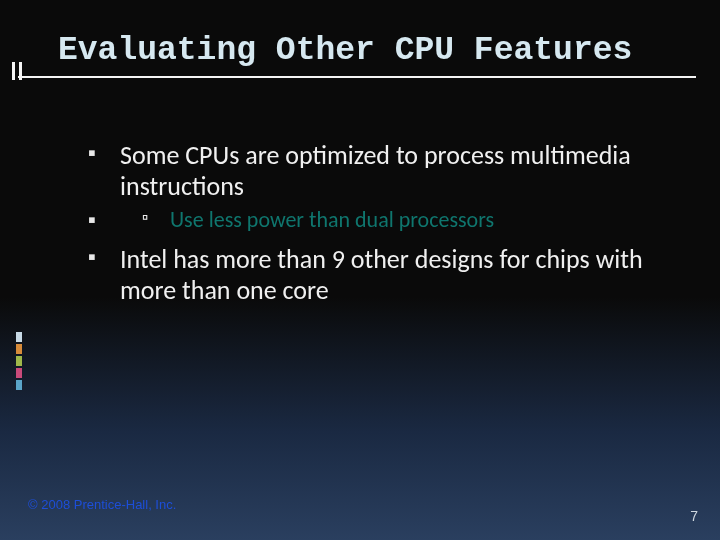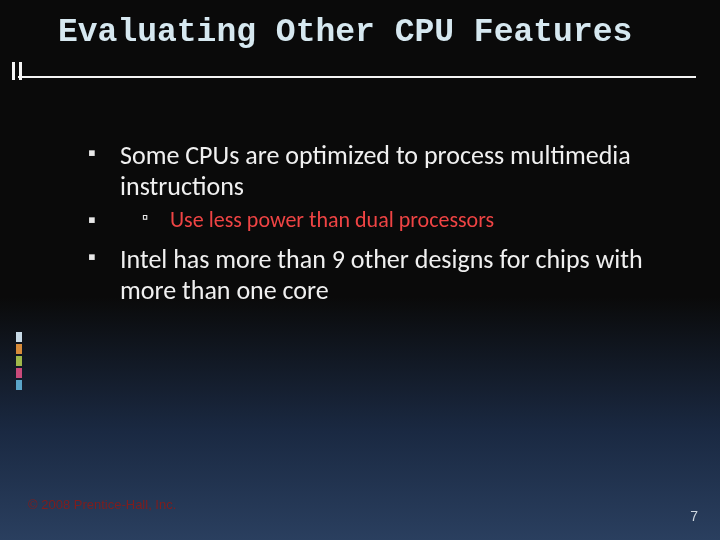--- a/index.html
+++ b/index.html
@@ -10,21 +10,21 @@
     color: #e8e8e8;
     position: relative;
   }
   .slide {
     width: 100%;
     height: 100%;
     position: relative;
     padding: 0;
   }
   .title-wrap {
-    padding: 14px 0 6px 58px;
+    padding: 32px 0 6px 58px;
   }
   .title {
     font-family: "Courier New", Courier, monospace;
     font-size: 33px;
     font-weight: 600;
     color: #d6e8f0;
     letter-spacing: 0;
   }
   .title-rule {
     position: absolute;
@@ -69,21 +69,21 @@
     color: #e8e8e8;
   }
   ul.level2 {
     list-style: none;
     margin: 6px 0 10px 22px;
   }
   ul.level2 > li {
     position: relative;
     font-size: 22px;
     line-height: 1.22;
-    color: #ef4444;
+    color: #0f766e;
     padding-left: 28px;
     margin-bottom: 1px;
   }
   ul.level2 > li::before {
     content: "\25AB";
     position: absolute;
     left: 0;
     top: 0;
     font-size: 18px;
     color: #ececec;
@@ -104,21 +104,21 @@
   .m2 { background: #d78b3a; }
   .m3 { background: #9fb84a; }
   .m4 { background: #c94a7a; }
   .m5 { background: #5aa5c9; }
   .footer {
     position: absolute;
     left: 28px;
     bottom: 28px;
     font-size: 13px;
     font-family: Arial, sans-serif;
-    color: #7f1d1d;
+    color: #1d4ed8;
   }
   .pagenum {
     position: absolute;
     right: 22px;
     bottom: 16px;
     font-size: 14px;
     font-family: Arial, sans-serif;
     color: #cfd8e0;
   }
 </style>

